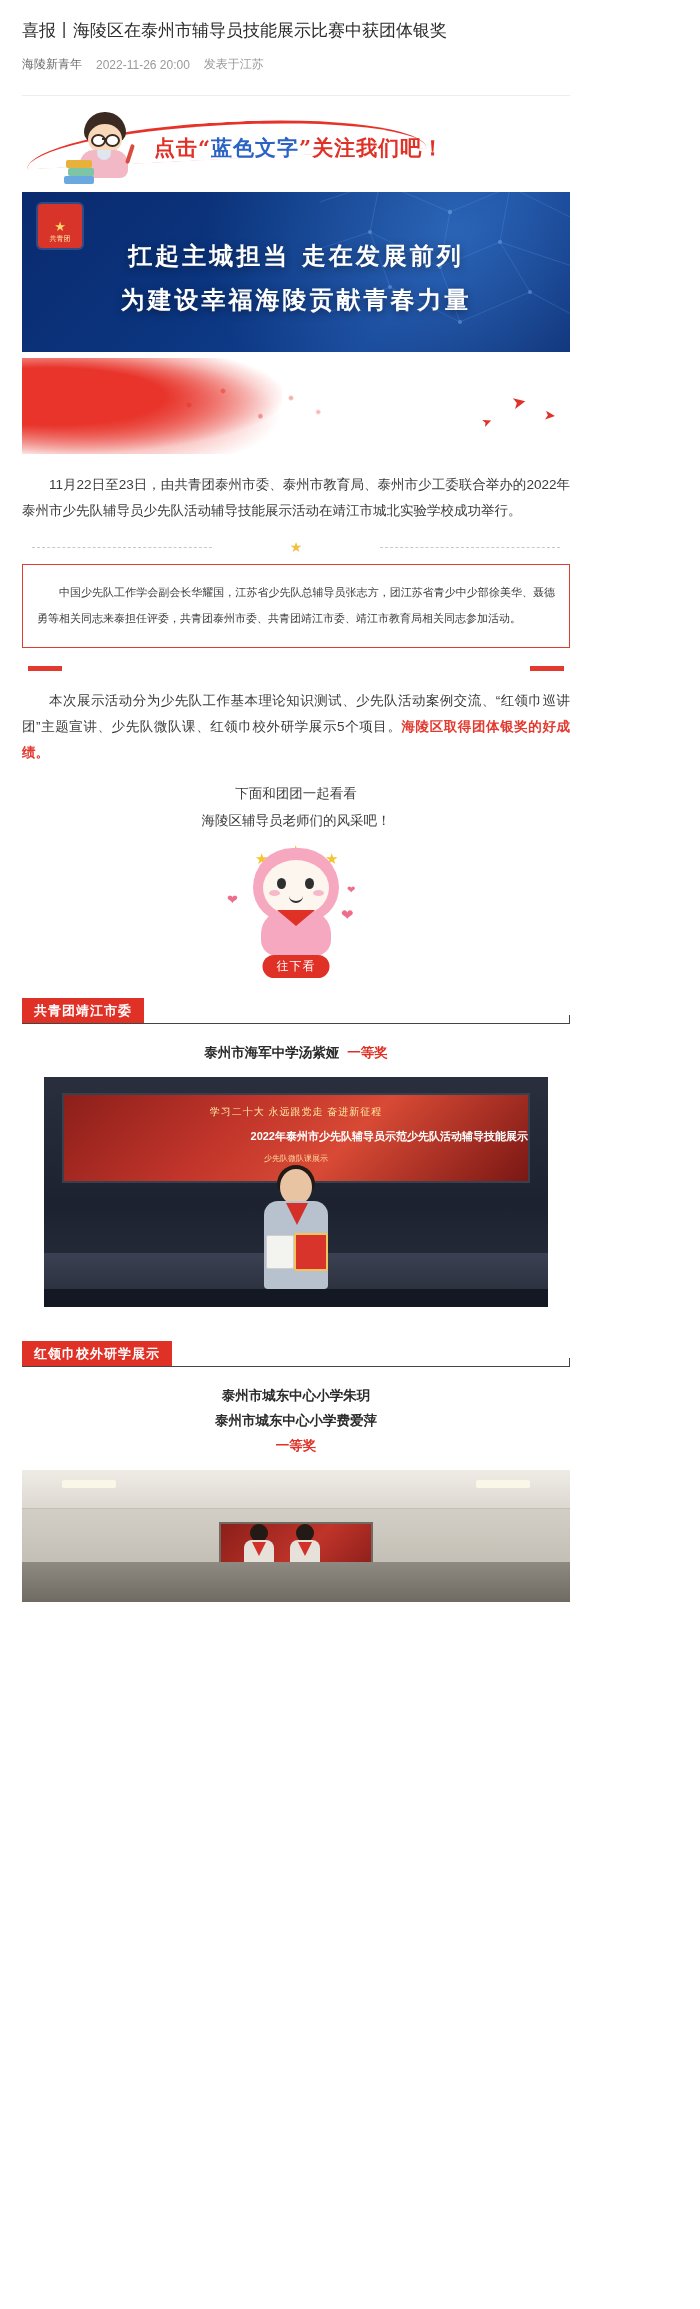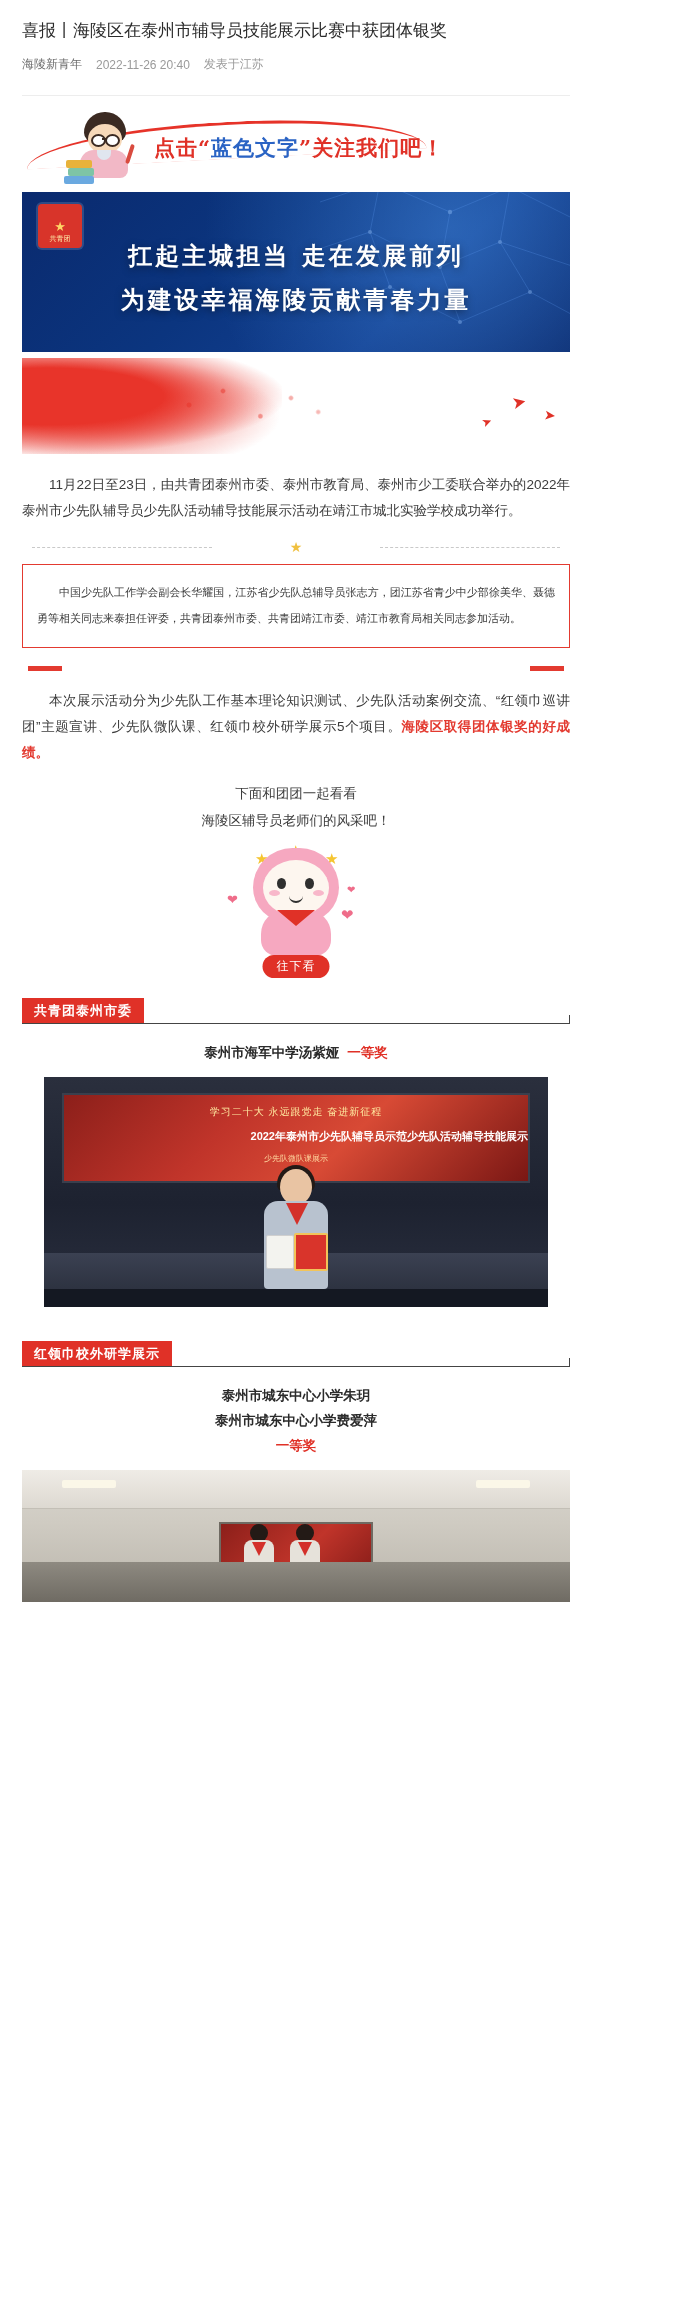--- a/index.html
+++ b/index.html
@@ -533,21 +533,21 @@
 </style>
 </head>
 <body>
 
 <div class="page">
 
   <div class="article-header">
     <h1 class="article-title">喜报丨海陵区在泰州市辅导员技能展示比赛中获团体银奖</h1>
     <div class="meta-row">
       <span class="meta-account">海陵新青年</span>
-      <span>2022-11-26 20:40</span>
+      <span>2022-11-26 20:00</span>
       <span>发表于江苏</span>
     </div>
   </div>
   <div class="divider-line"></div>
 
   <div class="follow-banner">
     <div class="follow-arc"></div>
     <div class="kid">
       <div class="hair"></div>
       <div class="face"></div>
@@ -644,21 +644,21 @@
       <div class="body"></div>
       <div class="scarf"></div>
       <div class="heart h1">❤</div>
       <div class="heart h2">❤</div>
       <div class="heart h3">❤</div>
     </div>
     <div class="mascot-label">往下看</div>
   </div>
 
   <div class="section-head">
-    <div class="label">共青团泰州市委</div>
+    <div class="label">共青团靖江市委</div>
     <div class="rule"></div>
     <div class="tick"></div>
   </div>
 
   <div class="caption">
     <span>泰州市海军中学汤紫娅</span><span class="prize">一等奖</span>
   </div>
 
   <div class="photo">
     <div class="wallA"></div>

